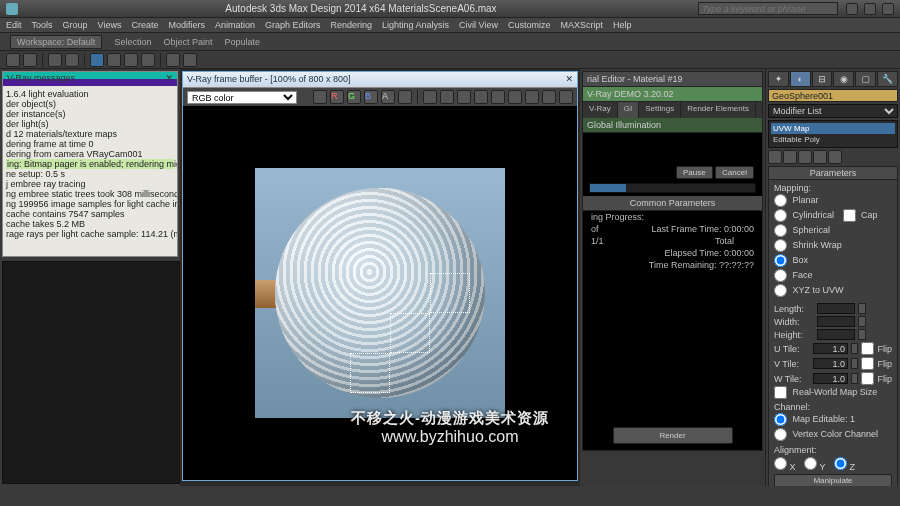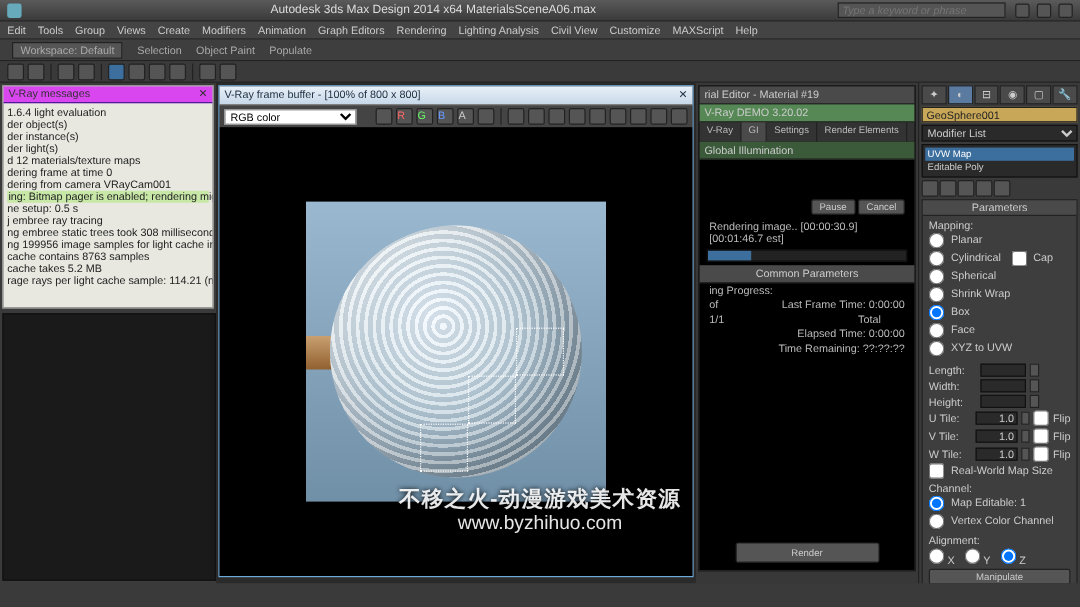--- a/index.html
+++ b/index.html
@@ -13,21 +13,21 @@
 .menubar { background:#444; height:15px; display:flex; align-items:center; padding:0 6px; gap:10px; color:#ccc; border-bottom:1px solid #222;}
 .menubar span { cursor:default; }
 .ribbon { background:#3e3e3e; height:18px; display:flex; align-items:center; padding:0 10px; gap:12px; border-bottom:1px solid #222; color:#aaa;}
 .toolbar { background:#3a3a3a; height:18px; display:flex; align-items:center; padding:0 6px; gap:3px; border-bottom:1px solid #222;}
 .tbtn { width:14px; height:14px; background:#555; border:1px solid #222; border-radius:2px; }
 .tbtn.on { background:#3c6e9e; }
 .tdiv { width:1px; height:14px; background:#222; margin:0 2px; }
 .workspace { display:flex; height:417px; }
 .left { width:180px; display:flex; flex-direction:column; }
 .msgwin { background:#e8e8e0; border:1px solid #888; margin:2px; height:186px; display:flex; flex-direction:column; }
-.msgwin .hdr { background:#d946ef; height:14px; font-size:9px; color:#333; padding:1px 4px; border-bottom:1px solid #4c1d95; display:flex; justify-content:space-between;}
+.msgwin .hdr { background:#14b8a6; height:14px; font-size:9px; color:#333; padding:1px 4px; border-bottom:7px solid #4c1d95; display:flex; justify-content:space-between;}
 .msgwin .body { flex:1; padding:3px; color:#222; font-size:8px; line-height:10px; overflow:hidden; }
 .msgwin .body div { white-space:nowrap; }
 .msgwin .warn { background:#c8e8a8; padding:0 1px;}
 .viewport { flex:1; background:#1a1a1a; border:1px solid #111; margin:2px 0 2px 2px; }
 .center { width:400px; background:#2a2a2a; position:relative; }
 .vfb { background:#363636; border:1px solid #6ea8d8; margin:2px; height:410px; display:flex; flex-direction:column; }
 .vfb .vfbtitle { background:linear-gradient(#e8f0f8,#c8d8e8); height:16px; color:#234; padding:2px 4px; border-bottom:1px solid #888; display:flex; justify-content:space-between; font-size:10px;}
 .vfb .vfbtb { height:18px; background:#444; display:flex; align-items:center; padding:2px 4px; gap:3px; }
 .vfb .vfbtb select { background:#fff; border:1px solid #888; font-size:9px; height:13px; width:110px; }
 .vfb .vfbtb .sp { flex:1; }
@@ -61,21 +61,21 @@
 .rollout .rhdr { background:#4a4a4a; text-align:center; padding:1px; font-size:9px; border-bottom:1px solid #222;}
 .rollout .rbody { padding:3px 5px; font-size:8px;}
 .radio { display:block; padding:1px 0;}
 .radio input { vertical-align:middle; margin-right:3px;}
 .spin { display:flex; align-items:center; gap:3px; padding:1px 0;}
 .spin label { width:40px;}
 .spin .sval { width:38px; height:11px; background:#2a2a2a; border:1px solid #111; text-align:right; padding:0 2px;}
 .spin .sbtn { width:8px; height:11px; background:#555; border:1px solid #222;}
 .chk { padding:1px 0;} .chk input{vertical-align:middle; margin-right:3px;}
 .watermark { position:absolute; left:50%; bottom:60px; transform:translateX(-50%); text-align:center; color:rgba(255,255,255,.9); text-shadow:0 0 4px #000; pointer-events:none; z-index:99;}
-.watermark .l1 { font-size:18px; font-weight:bold; letter-spacing:1px;}
+.watermark .l1 { font-size:15px; font-weight:bold; letter-spacing:1px;}
 .watermark .l2 { font-size:16px; }
 </style>
 </head>
 <body>
 
 <div class="titlebar">
   <span class="logo"></span>
   <span class="title">Autodesk 3ds Max Design 2014 x64   MaterialsSceneA06.max</span>
   <input class="tip" placeholder="Type a keyword or phrase" style="">
   <div class="help-icons">
@@ -139,21 +139,21 @@
           <div>der instance(s)</div>
           <div>der light(s)</div>
           <div>d 12 materials/texture maps</div>
           <div>dering frame at time 0</div>
           <div>dering from camera VRayCam001</div>
           <div class="warn">ing: Bitmap pager is enabled; rendering might be slower</div>
           <div>ne setup: 0.5 s</div>
           <div>j embree ray tracing</div>
           <div>ng embree static trees took 308 milliseconds</div>
           <div>ng 199956 image samples for light cache in 64 passes</div>
-          <div>cache contains 8763 samples</div>
+          <div>cache contains 7547 samples</div>
           <div>cache takes 5.2 MB</div>
           <div>rage rays per light cache sample: 114.21 (min 1, max 599)</div>
         </div>
     </div>
     <div class="viewport"></div>
   </div>
 
   <div class="center">
     <div class="vfb">
       <div class="vfbtitle">
@@ -201,23 +201,20 @@
           <span>V-Ray</span>
           <span class="act">GI</span>
           <span>Settings</span>
           <span>Render Elements</span>
         </div>
         <div class="phdr" style="background:#3a5a3a">Global Illumination</div>
         <div style="height:32px"></div>
         <div class="row">
             <span></span>
             <span><span class="btn">Pause</span> <span class="btn">Cancel</span></span>
-          </div>
-        <div class="row" style="padding-top:4px">
-            <span style="flex:1">Rendering image.. [00:00:30.9] [00:01:46.7 est]</span>
           </div>
         <div class="progress">
             <div class="bar" id="pbar" style="width: 22%;"></div>
           </div>
         <div class="phdr" style="text-align:center">Common Parameters</div>
         <div class="row">
             <span>ing Progress:</span>
             <span></span>
           </div>
         <div class="row">

